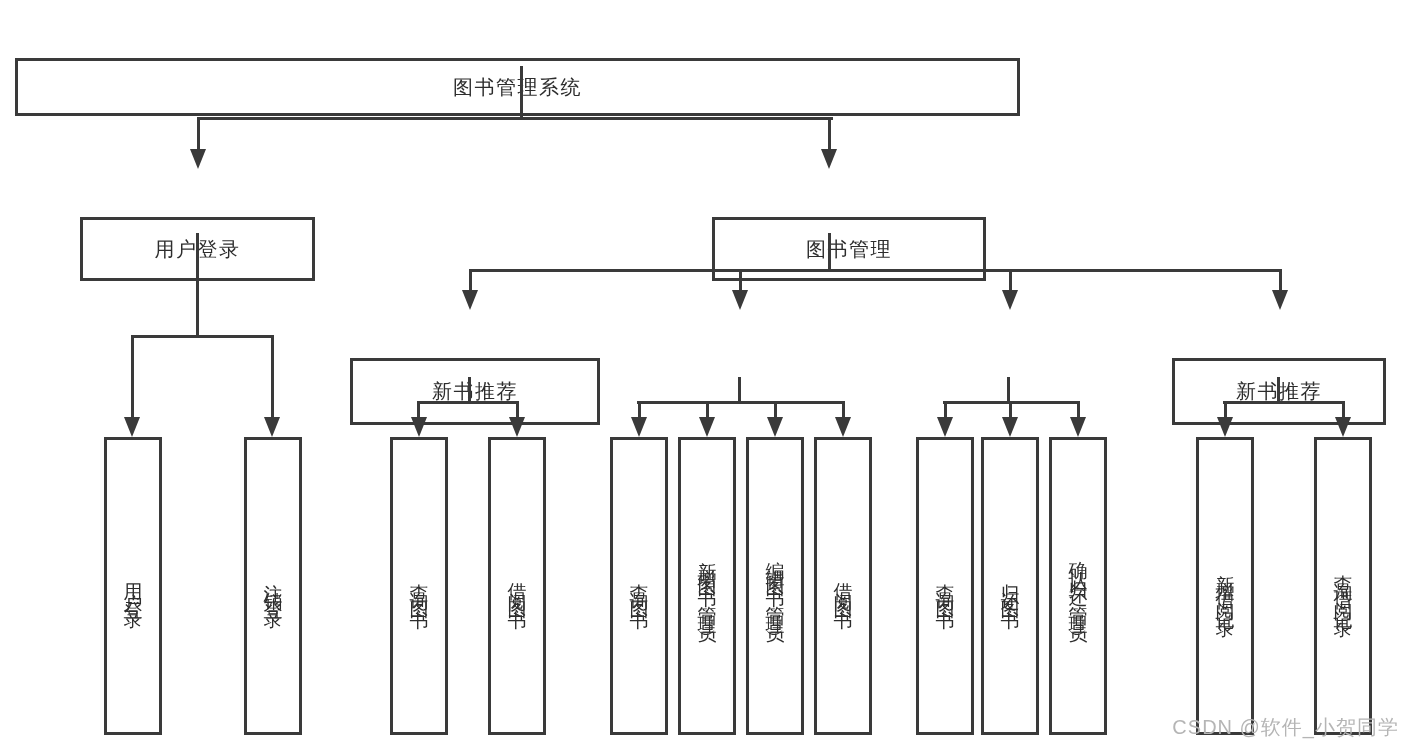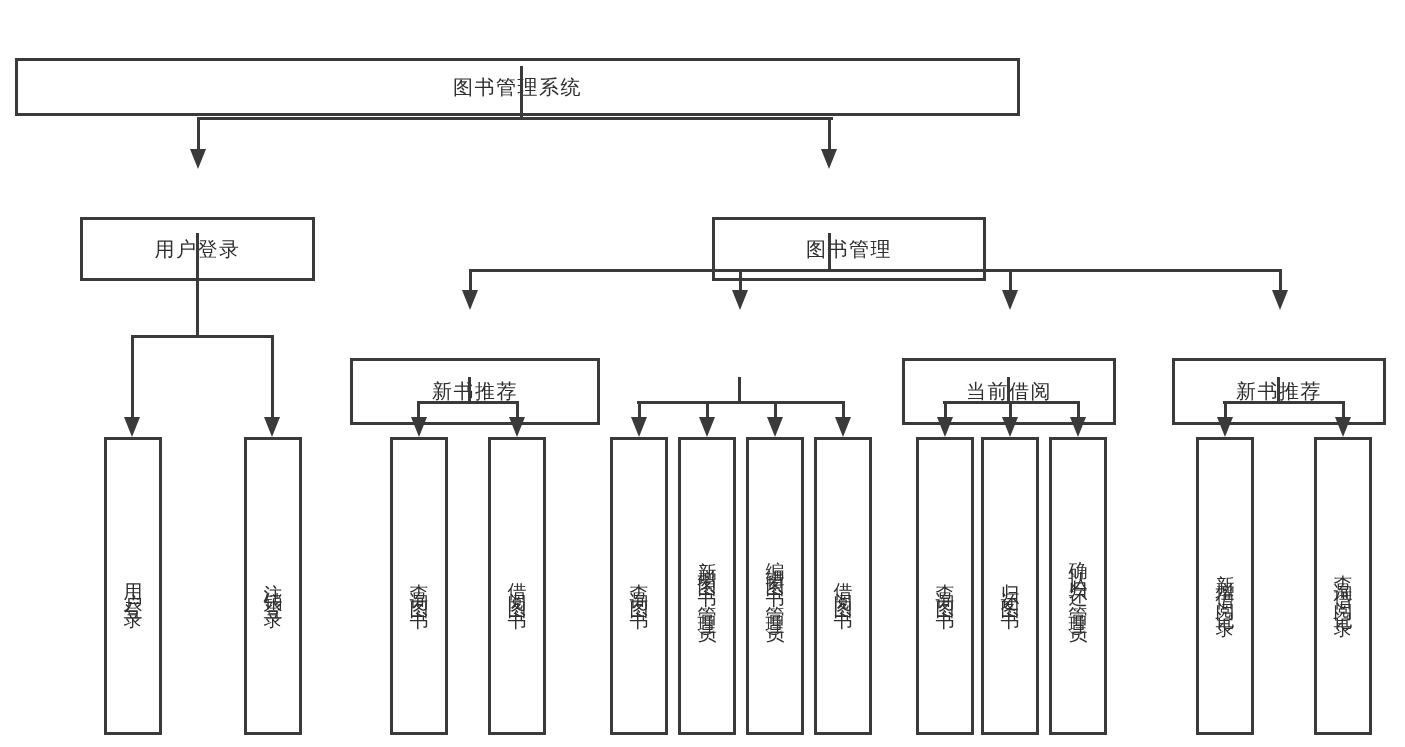--- a/index.html
+++ b/index.html
@@ -62,21 +62,20 @@
   <div class="vl" style="left:469px;top:269px;height:24px"></div>
   <div class="ar" style="left:462px;top:290px"></div>
   <div class="vl" style="left:739px;top:269px;height:24px"></div>
   <div class="ar" style="left:732px;top:290px"></div>
   <div class="vl" style="left:1009px;top:269px;height:24px"></div>
   <div class="ar" style="left:1002px;top:290px"></div>
   <div class="vl" style="left:1279px;top:269px;height:24px"></div>
   <div class="ar" style="left:1272px;top:290px"></div>
 
   <div class="box h" style="left:350px;top:310px;width:250px;height:67px">新书推荐</div>
-  <div class="box h" style="left:902px;top:310px;width:214px;height:67px">当前借阅</div>
   <div class="box h" style="left:1172px;top:310px;width:214px;height:67px">新书推荐</div>
 
   <div class="vl" style="left:468px;top:377px;height:26px"></div>
   <div class="hl" style="left:417px;top:401px;width:102px"></div>
   <div class="vl" style="left:417px;top:401px;height:17px"></div>
   <div class="ar" style="left:411px;top:417px"></div>
   <div class="vl" style="left:516px;top:401px;height:17px"></div>
   <div class="ar" style="left:509px;top:417px"></div>
 
   <div class="box v" style="left:390px">查询图书</div>
@@ -114,14 +113,15 @@
   <div class="vl" style="left:1277px;top:377px;height:26px"></div>
   <div class="hl" style="left:1223px;top:401px;width:122px"></div>
   <div class="vl" style="left:1224px;top:401px;height:17px"></div>
   <div class="ar" style="left:1217px;top:417px"></div>
   <div class="vl" style="left:1342px;top:401px;height:17px"></div>
   <div class="ar" style="left:1335px;top:417px"></div>
 
   <div class="box v" style="left:1196px">新增借阅记录</div>
   <div class="box v" style="left:1314px">查询借阅记录</div>
 
+  <div class="watermark">CSDN @软件_小贺同学</div>
 
 </div>
 
 </body></html>

